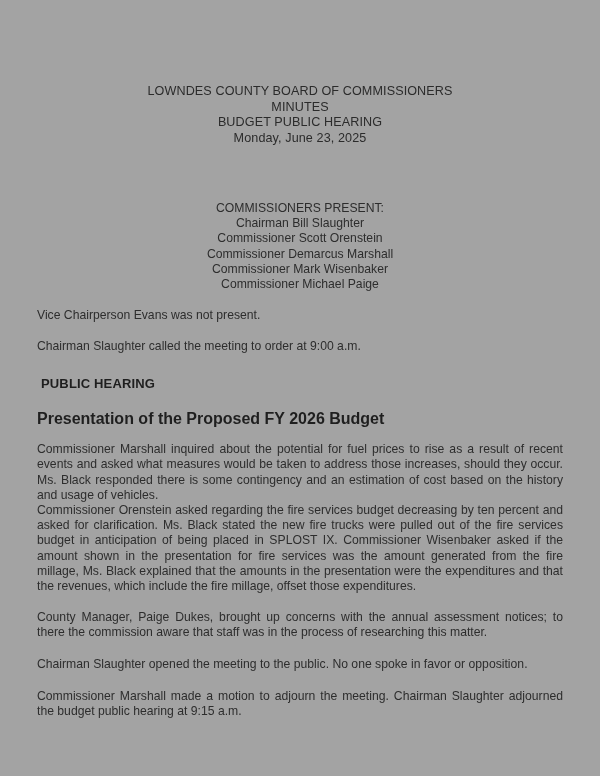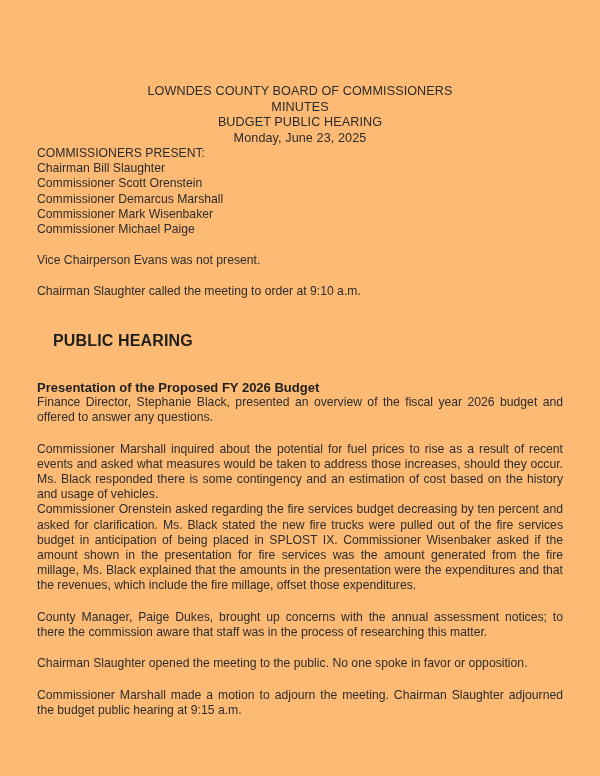--- a/index.html
+++ b/index.html
@@ -13,21 +13,21 @@
     height: 776px;
     font-family: "Liberation Sans", sans-serif;
     color: #2a2a2a;
     -webkit-font-smoothing: antialiased;
     overflow: hidden;
   }
   .page {
     position: relative;
     width: 600px;
     height: 776px;
-    background: #fdba74;
+    background: #a3a3a3;
     box-sizing: border-box;
   }
   .content {
     position: absolute;
     left: 37px;
     top: 0;
     width: 526px;
   }
 
   
@@ -48,38 +48,40 @@
     font-size: 12.2px;
     line-height: 15.2px;
     color: #2d2d2d;
     margin: 0;
   }
   .para.justify {
     text-align: justify;
     text-justify: inter-word;
   }
   .roster {
+    margin-top: 55px;
+    text-align: center;
   }
   .roster .para {
     white-space: nowrap;
   }
   .gap-md { height: 16px; }
   .gap-lg { height: 17px; }
 
   
   .section-heading {
-    font-size: 16px;
+    font-size: 13px;
     line-height: 15.4px;
     font-weight: bold;
     color: #1f1f1f;
-    margin: 16px;
+    margin: 4px;
     letter-spacing: 0.15px;
   }
   .sub-heading {
-    font-size: 13px;
+    font-size: 16px;
     line-height: 15.2px;
     font-weight: bold;
     color: #1f1f1f;
     margin: 0;
   }
 </style>
 </head>
 <body>
 
 <div class="page">
@@ -98,28 +100,27 @@
       <p class="para">Commissioner Scott Orenstein</p>
       <p class="para">Commissioner Demarcus Marshall</p>
       <p class="para">Commissioner Mark Wisenbaker</p>
       <p class="para">Commissioner Michael Paige</p>
     </div>
 
     <div class="gap-md"></div>
     <p class="para">Vice Chairperson Evans was not present.</p>
 
     <div class="gap-md"></div>
-    <p class="para">Chairman Slaughter called the meeting to order at 9:10 a.m.</p>
+    <p class="para">Chairman Slaughter called the meeting to order at 9:00 a.m.</p>
 
     <div class="gap-lg"></div>
     <p class="section-heading">PUBLIC HEARING</p>
 
     <div class="gap-md"></div>
     <p class="sub-heading">Presentation of the Proposed FY 2026 Budget</p>
-    <p class="para justify">Finance Director, Stephanie Black, presented an overview of the fiscal year 2026 budget and offered to answer any questions.</p>
 
     <div class="gap-md"></div>
     <p class="para justify">Commissioner Marshall inquired about the potential for fuel prices to rise as a result of recent events and asked what measures would be taken to address those increases, should they occur. Ms. Black responded there is some contingency and an estimation of cost based on the history and usage of vehicles.</p>
     <p class="para justify">Commissioner Orenstein asked regarding the fire services budget decreasing by ten percent and asked for clarification. Ms. Black stated the new fire trucks were pulled out of the fire services budget in anticipation of being placed in SPLOST IX. Commissioner Wisenbaker asked if the amount shown in the presentation for fire services was the amount generated from the fire millage, Ms. Black explained that the amounts in the presentation were the expenditures and that the revenues, which include the fire millage, offset those expenditures.</p>
 
     <div class="gap-md"></div>
     <p class="para justify">County Manager, Paige Dukes, brought up concerns with the annual assessment notices; to there the commission aware that staff was in the process of researching this matter.</p>
 
     <div class="gap-md"></div>
     <p class="para justify">Chairman Slaughter opened the meeting to the public. No one spoke in favor or opposition.</p>

